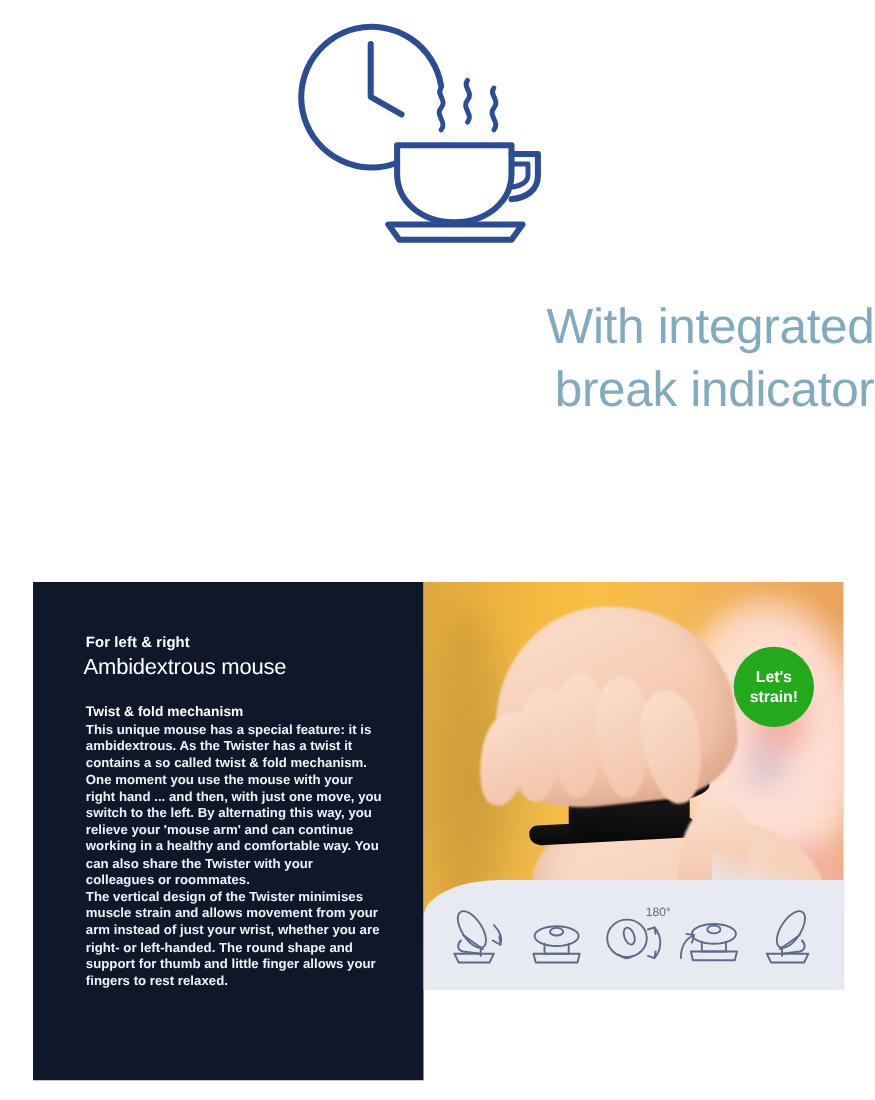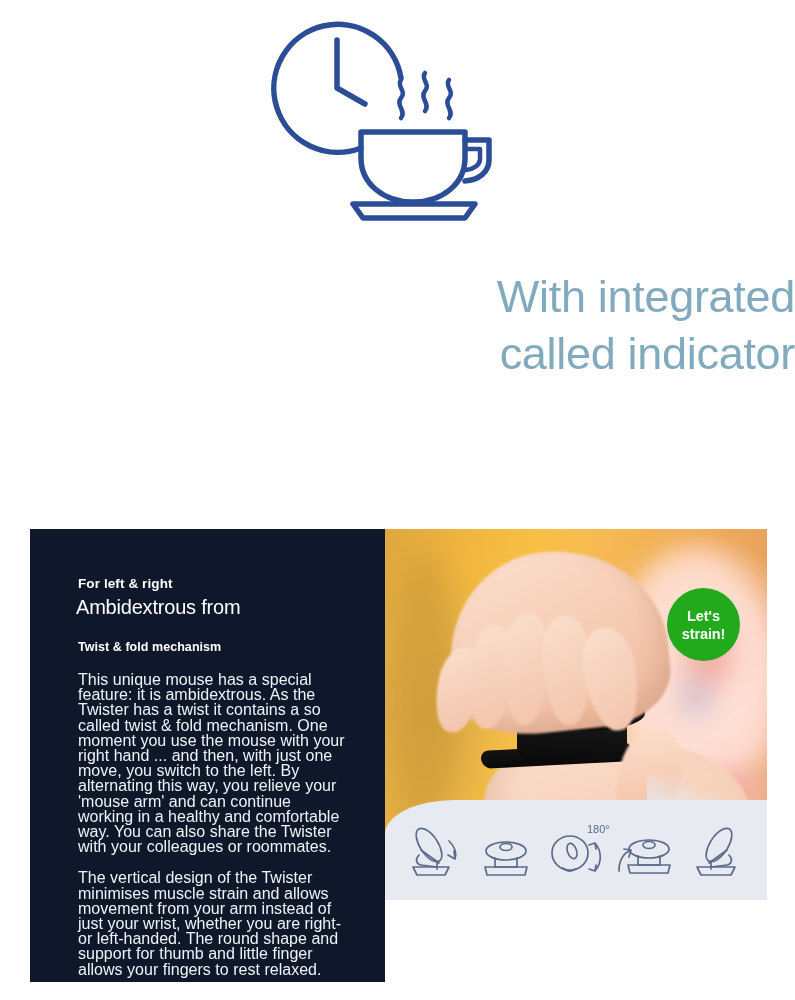--- a/index.html
+++ b/index.html
@@ -94,24 +94,24 @@
     color: #ffffff;
     font-size: 12.5px;
     font-weight: 700;
     line-height: 17px;
     margin-top: 18px;
     letter-spacing: 0.05px;
   }
 
   .body-copy {
     color: #edf4f7;
-    font-size: 16px;
+    font-size: 12px;
     line-height: 15.2px;
-    font-weight: 400;
-    margin-top: 16px;
+    font-weight: 700;
+    margin-top: 0px;
     max-width: 272px;
     letter-spacing: 0.02px;
   }
 
   .sub-head.second { margin-top: 22px; }
 
   
   .feature-photo {
     position: relative;
     width: 382px;
@@ -293,30 +293,30 @@
 
         <path d="M 212 128 L 236 128 L 236 148 c 0 12 -10 20 -24 21"></path>
         <path d="M 213 137 L 227 137 L 227 147 c 0 6 -6 10 -14 11" stroke-width="4.5"></path>
 
         <path d="M 100 192 L 222 192 L 212 206 L 110 206 Z"></path>
       </svg>
     </div>
 
     <h1 class="hero-heading">
       <span class="line">With integrated</span>
-      <span class="line">called indicator</span>
+      <span class="line">break indicator</span>
     </h1>
 
   </section>
 
   <section class="feature">
 
     <div class="feature-text">
       <div class="eyebrow">For left &amp; right</div>
-      <div class="feature-title">Ambidextrous from</div>
+      <div class="feature-title">Ambidextrous mouse</div>
 
       <div class="sub-head">Twist &amp; fold mechanism</div>
       <p class="body-copy">This unique mouse has a special feature: it is ambidextrous. As the Twister has a twist it contains a so called twist &amp; fold mechanism. One moment you use the mouse with your right hand ... and then, with just one move, you switch to the left. By alternating this way, you relieve your 'mouse arm' and can continue working in a healthy and comfortable way. You can also share the Twister with your colleagues or roommates.</p>
 
       <p class="body-copy">The vertical design of the Twister minimises muscle strain and allows movement from your arm instead of just your wrist, whether you are right- or left-handed. The round shape and support for thumb and little finger allows your fingers to rest relaxed.</p>
     </div>
 
     <div class="feature-photo">
 
       <div class="photo-canvas">

